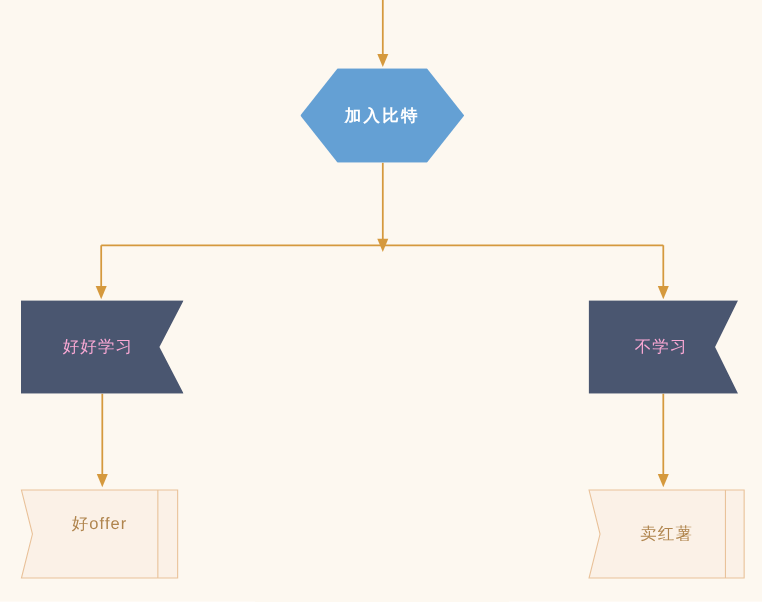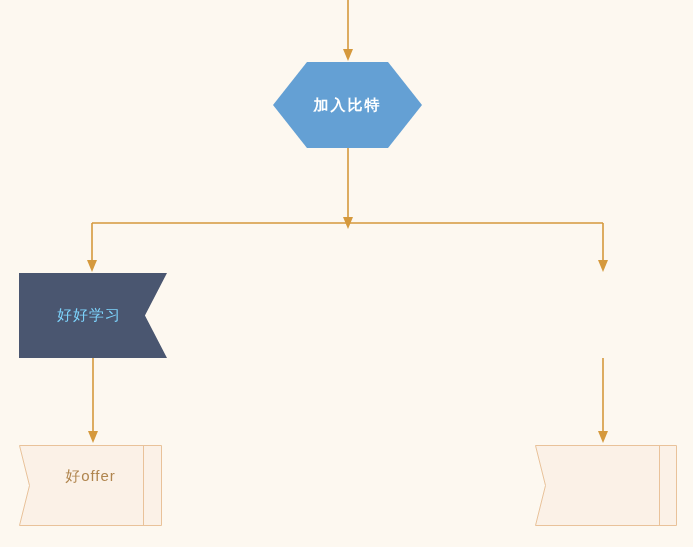--- a/index.html
+++ b/index.html
@@ -30,21 +30,21 @@
     left: 273px; top: 62px;
     width: 149px; height: 86px;
     background: #64a0d4;
     clip-path: polygon(0% 50%, 22.8% 0%, 77.2% 0%, 100% 50%, 77.2% 100%, 22.8% 100%);
     color: #ffffff;
     font-weight: bold;
     letter-spacing: 2px;
   }
   .flag {
     background: #4a5670;
-    color: #7dd3fc;
+    color: #f9a8d4;
     letter-spacing: 1px;
   }
   .flag-left {
     left: 19px; top: 273px;
     width: 148px; height: 85px;
     clip-path: polygon(0 0, 100% 0, 85.1% 50%, 100% 100%, 0 100%);
     padding-right: 8px;
   }
   .flag-right {
     left: 535px; top: 273px;
@@ -99,19 +99,25 @@
   </svg>
 
   <div class="node hexagon">
     <span>加入比特</span>
   </div>
 
   <div class="node flag flag-left">
     <span>好好学习</span>
   </div>
 
+  <div class="node flag flag-right">
+    <span>不学习</span>
+  </div>
 
   <div class="node card-hit card-left">
     <span>好offer</span>
   </div>
 
+  <div class="node card-hit card-right">
+    <span>卖红薯</span>
+  </div>
 
 </div>
 
 </body></html>

